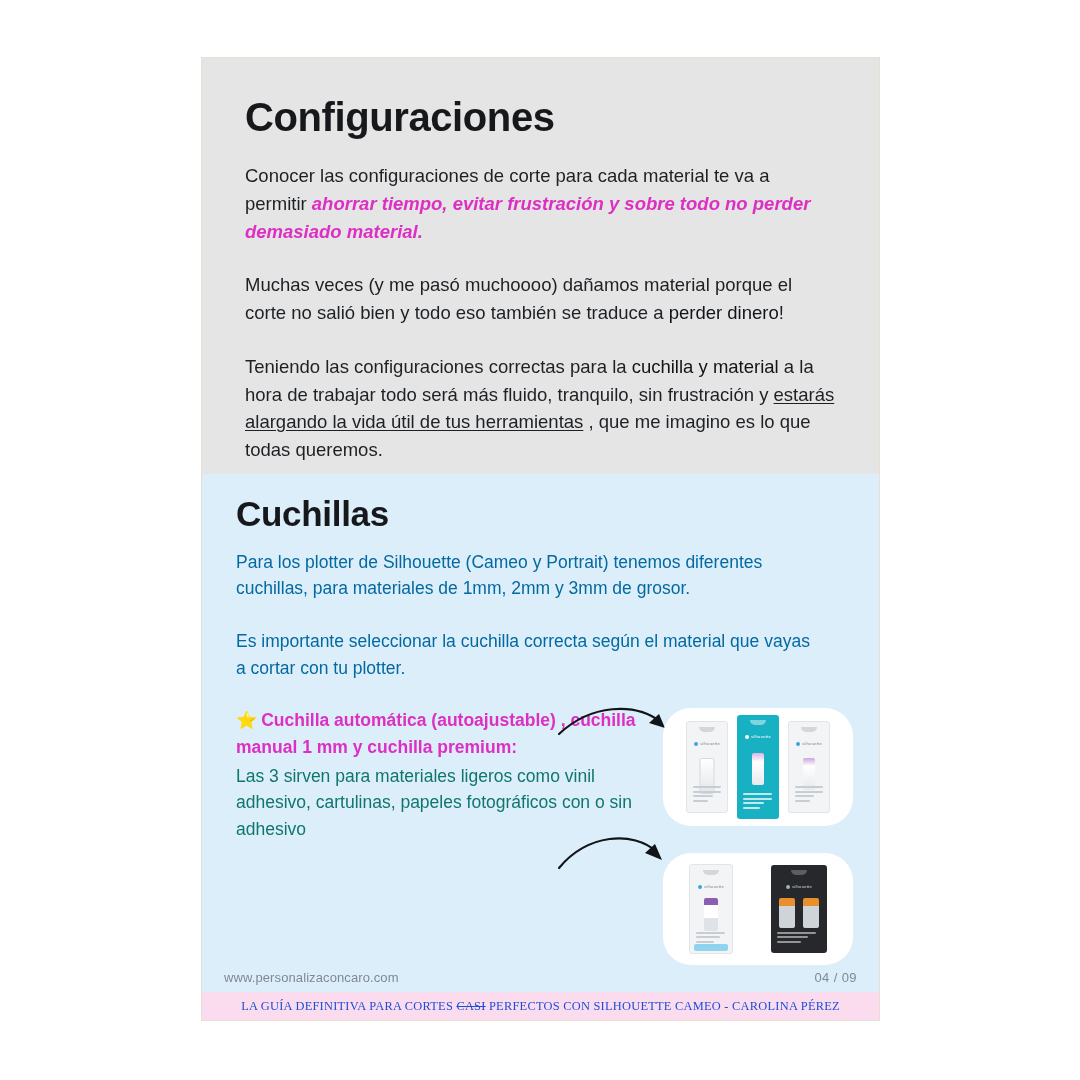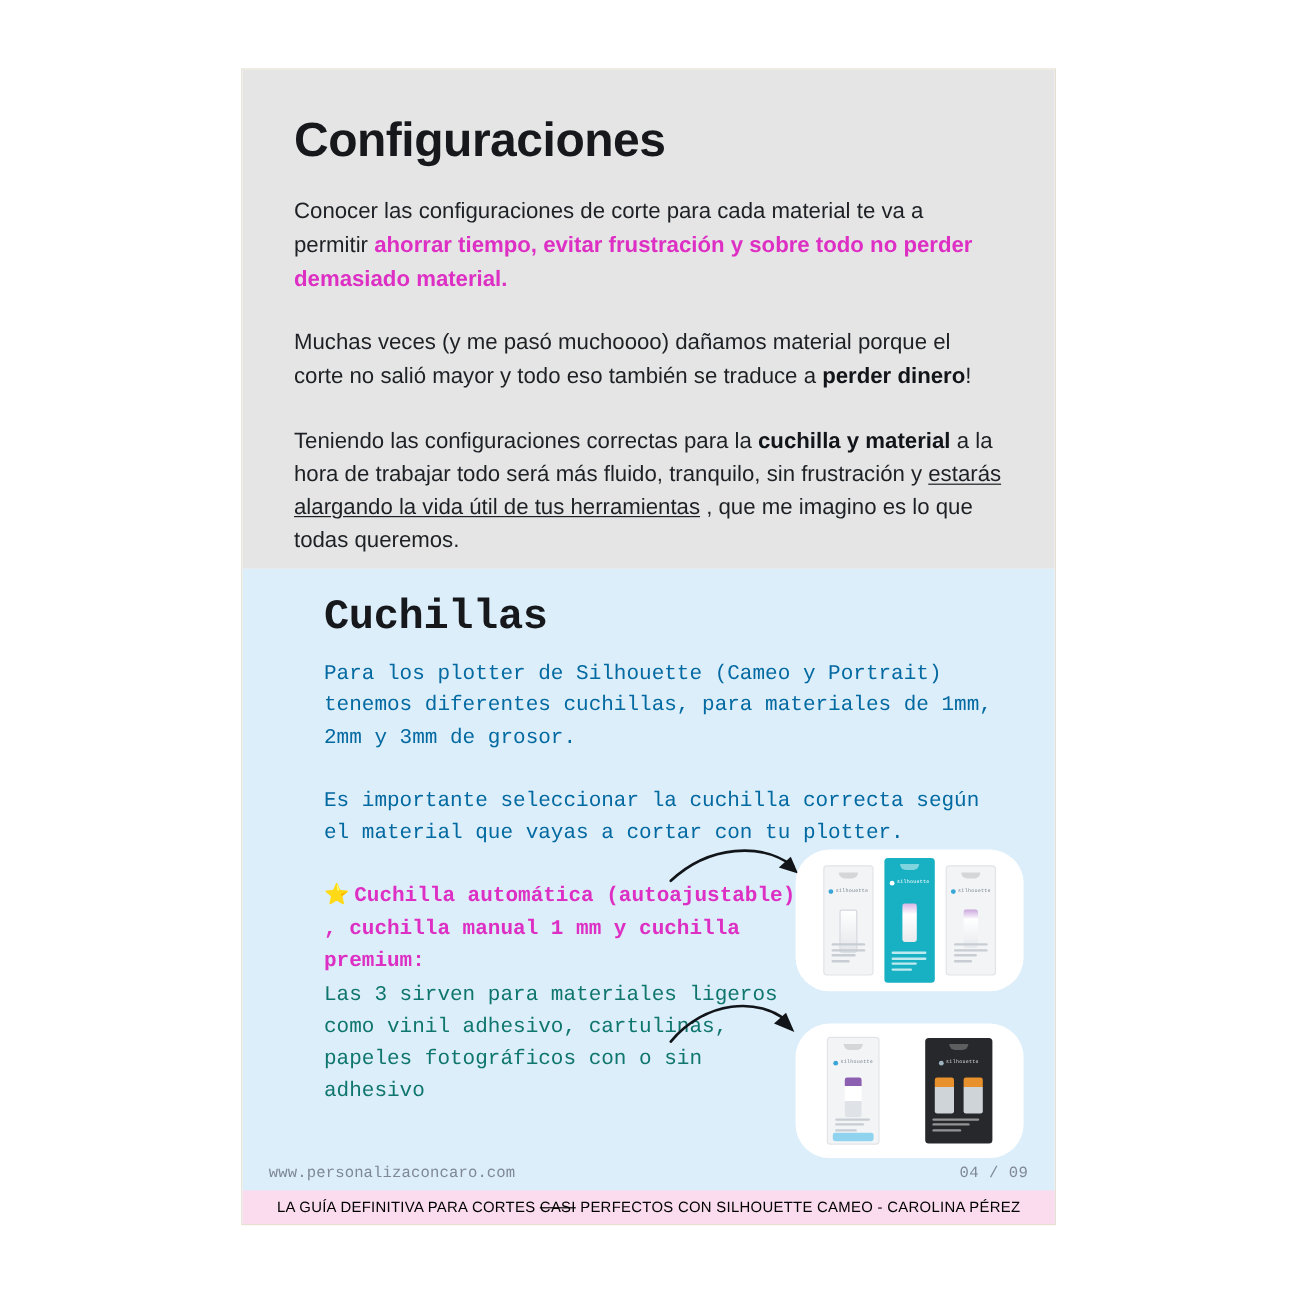--- a/index.html
+++ b/index.html
@@ -60,35 +60,35 @@
     margin: 0 0 26px 0;
     font-size: 18.5px;
     line-height: 1.50;
     color: #1d2024;
   }
   p.body:last-child { margin-bottom: 0; }
 
   .pink-bold {
     color: #dd2fc4;
     font-weight: bold;
-  }
-  .k-bold { font-weight: bold; color: #111418; }
+    font-style: italic;
+  }
+  .k-bold { font-weight: normal; color: #111418; }
   .k-underline { text-decoration: underline; text-underline-offset: 2px; }
 
   
   .section-blue {
     position: absolute;
     left: 0;
     top: 416px;
     width: 100%;
     bottom: 0;
     background: #dceefa;
     box-sizing: border-box;
-    padding: 22px 44px 0 68px;
-    font-family: Liberation Mono, monospace;
+    padding: 22px 44px 0 34px;
   }
 
   h2.title2 {
     margin: 0 0 16px 0;
     font-size: 35px;
     line-height: 1.05;
     font-weight: bold;
     color: #16181c;
     letter-spacing: -0.3px;
   }
@@ -239,38 +239,39 @@
     position: absolute;
     left: 0; right: 0; bottom: 0;
     height: 28px;
     background: #fadcee;
     display: flex;
     align-items: center;
     justify-content: center;
   }
   .banner-text {
     font-size: 12.4px;
-    color: #000000;
+    color: #1d4ed8;
     letter-spacing: .25px;
     white-space: nowrap;
+    font-family: Liberation Serif, serif;
   }
   .strike { text-decoration: line-through; }
 </style>
 </head>
 <body>
 
 <div class="canvas">
   <div class="page">
 
     <div class="section-white">
       <h1 class="title">Configuraciones</h1>
 
       <p class="body"><span>Conocer las configuraciones de corte para cada material te va a permitir </span><span class="pink-bold">ahorrar tiempo, evitar frustración y sobre todo no perder demasiado material.</span></p>
 
-      <p class="body"><span>Muchas veces (y me pasó muchoooo) dañamos material porque el corte no salió mayor y todo eso también  se traduce a </span><span class="k-bold">perder dinero</span><span>!</span></p>
+      <p class="body"><span>Muchas veces (y me pasó muchoooo) dañamos material porque el corte no salió bien y todo eso también  se traduce a </span><span class="k-bold">perder dinero</span><span>!</span></p>
 
       <p class="body"><span>Teniendo las configuraciones correctas para la </span><span class="k-bold">cuchilla y material</span><span> a la hora de trabajar todo será más fluido, tranquilo, sin frustración y </span><span class="k-underline">estarás alargando la vida útil de tus herramientas</span><span> , que me imagino es lo que todas queremos.</span></p>
     </div>
 
     <div class="section-blue">
       <h2 class="title2">Cuchillas</h2>
 
       <p class="bluebody">Para los plotter de Silhouette (Cameo y Portrait) tenemos diferentes cuchillas, para materiales de 1mm, 2mm y 3mm de grosor.</p>
       <p class="bluebody">Es importante seleccionar la cuchilla correcta según el material que vayas a cortar con tu plotter.</p>
 

